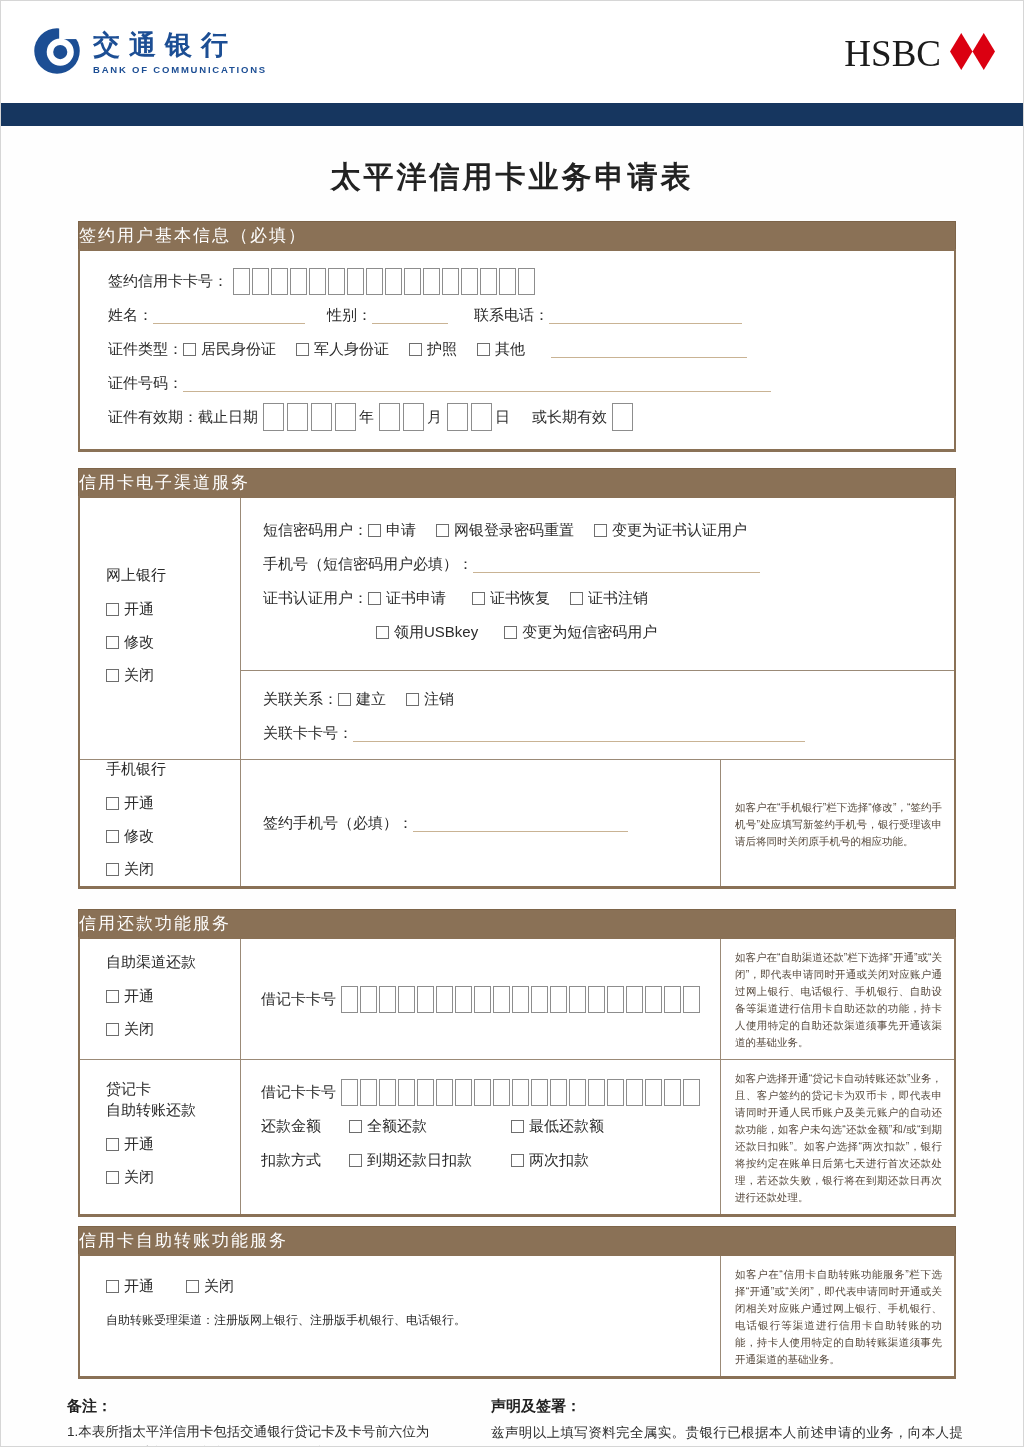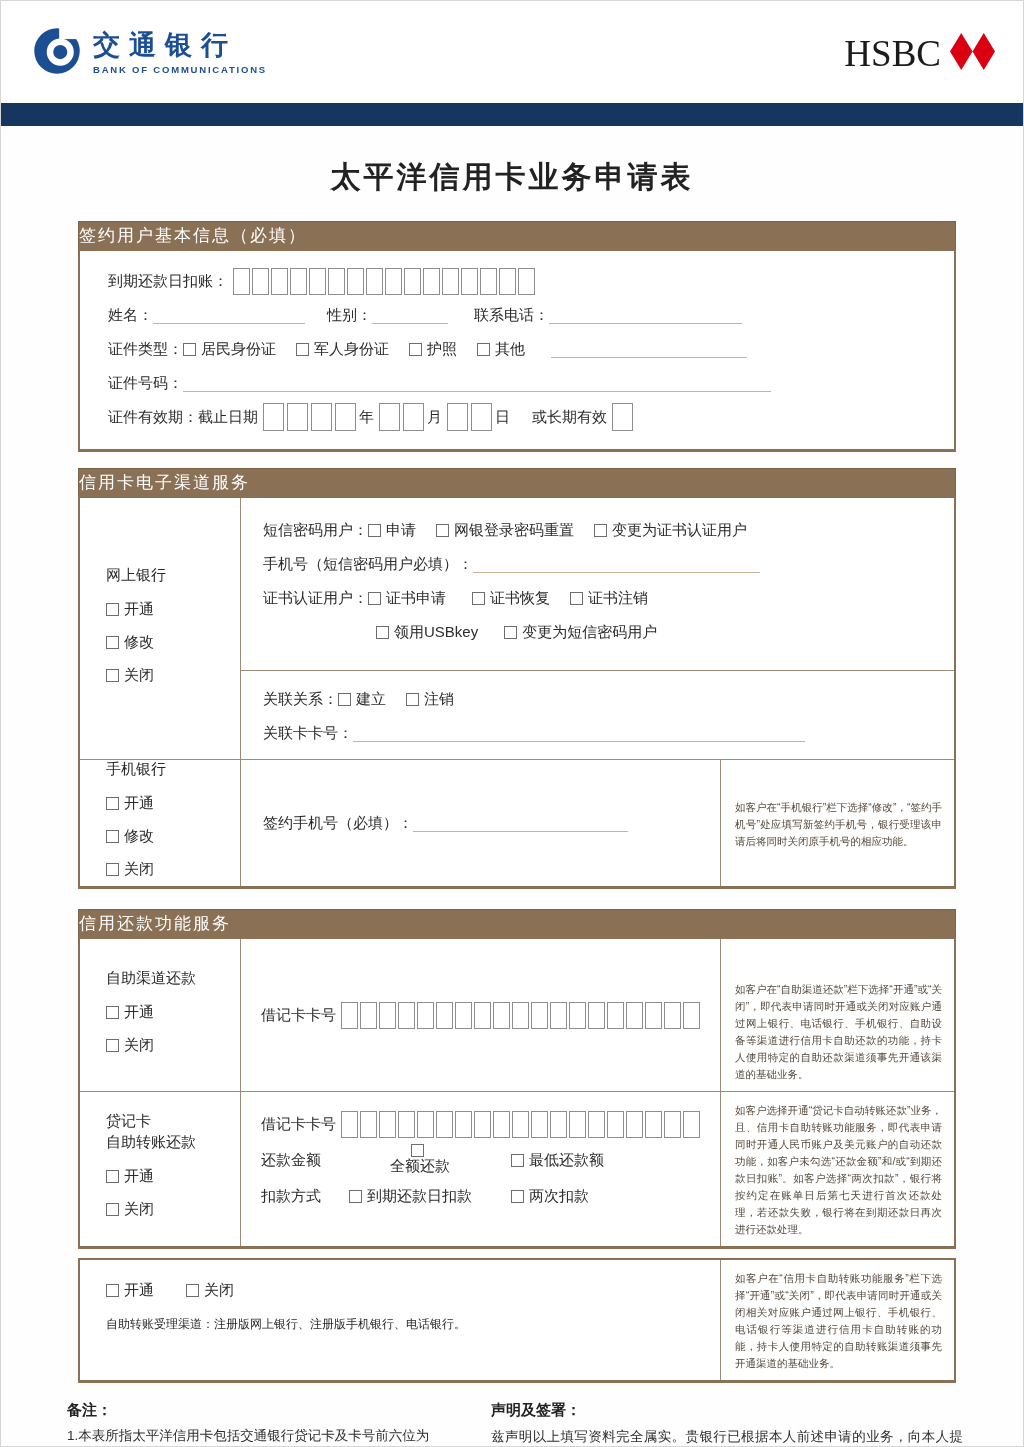--- a/index.html
+++ b/index.html
@@ -86,21 +86,21 @@
     </div>
   </div>
   <div class="navy-bar"></div>
 
   <div class="page-title">太平洋信用卡业务申请表</div>
 
   <div class="sec" style="margin-top:23px;">
     <div class="sec-header">签约用户基本信息（必填）</div>
     <div class="sec-body s1-body">
       <div class="frow">
-        <span class="lbl">到期还款日扣账：</span>
+        <span class="lbl">签约信用卡卡号：</span>
         <span class="boxes">
             <span class="cellbox"></span>
             <span class="cellbox"></span>
             <span class="cellbox"></span>
             <span class="cellbox"></span>
             <span class="cellbox"></span>
             <span class="cellbox"></span>
             <span class="cellbox"></span>
             <span class="cellbox"></span>
             <span class="cellbox"></span>
@@ -313,21 +313,21 @@
             <span class="cellbox"></span>
             <span class="cellbox"></span>
             <span class="cellbox"></span>
             <span class="cellbox"></span>
             <span class="cellbox"></span>
             <span class="cellbox"></span>
             <span class="cellbox"></span>
             <span class="cellbox"></span>
           </span>
       </div>
-      <div class="cell note" style="grid-row:1;grid-column:3;margin-top:32px;">如客户在“自助渠道还款”栏下选择“开通”或“关闭”，即代表申请同时开通或关闭对应账户通过网上银行、电话银行、手机银行、自助设备等渠道进行信用卡自助还款的功能，持卡人使用特定的自助还款渠道须事先开通该渠道的基础业务。</div>
+      <div class="cell note" style="grid-row:1;grid-column:3;">如客户在“自助渠道还款”栏下选择“开通”或“关闭”，即代表申请同时开通或关闭对应账户通过网上银行、电话银行、手机银行、自助设备等渠道进行信用卡自助还款的功能，持卡人使用特定的自助还款渠道须事先开通该渠道的基础业务。</div>
 
       <div class="cell leftcell bt br" style="grid-row:2;grid-column:1;min-height:125px;">
         <div class="vtitle" style="margin-bottom:2px;">贷记卡</div>
         <div class="vtitle">自助转账还款</div>
         <div class="vopt">
             <span class="cb"></span>
             <span>开通</span>
           </div>
         <div class="vopt">
             <span class="cb"></span>
@@ -354,46 +354,47 @@
               <span class="cellbox"></span>
               <span class="cellbox"></span>
               <span class="cellbox"></span>
               <span class="cellbox"></span>
               <span class="cellbox"></span>
               <span class="cellbox"></span>
             </span>
         </div>
         <div class="frow">
           <span class="lbl" style="width:88px;">还款金额</span>
-          <span class="opt" style="width:142px;flex-direction:column;">
+          <span class="opt" style="width:142px;">
               <span class="cb"></span>
               <span>全额还款</span>
             </span>
           <span class="opt">
               <span class="cb"></span>
               <span>最低还款额</span>
             </span>
         </div>
         <div class="frow">
           <span class="lbl" style="width:88px;">扣款方式</span>
           <span class="opt" style="width:142px;">
               <span class="cb"></span>
               <span>到期还款日扣款</span>
             </span>
           <span class="opt">
               <span class="cb"></span>
               <span>两次扣款</span>
             </span>
         </div>
       </div>
-      <div class="cell bt note" style="grid-row:2;grid-column:3;">如客户选择开通“贷记卡自动转账还款”业务，且、信用卡自助转账功能服务，即代表申请同时开通人民币账户及美元账户的自动还款功能，如客户未勾选“还款金额”和/或“到期还款日扣账”。如客户选择“两次扣款”，银行将按约定在账单日后第七天进行首次还款处理，若还款失败，银行将在到期还款日再次进行还款处理。</div>
+      <div class="cell bt note" style="grid-row:2;grid-column:3;">如客户选择开通“贷记卡自动转账还款”业务，且、客户签约的贷记卡为双币卡，即代表申请同时开通人民币账户及美元账户的自动还款功能，如客户未勾选“还款金额”和/或“到期还款日扣账”。如客户选择“两次扣款”，银行将按约定在账单日后第七天进行首次还款处理，若还款失败，银行将在到期还款日再次进行还款处理。</div>
     </div>
   </div>
 
   <div class="sec" style="margin-top:9px;">
+    <div class="sec-header">信用卡自助转账功能服务</div>
     <div class="sec-body grid s4">
       <div class="cell br" style="min-height:83px;padding:14px 0 10px 26px;">
         <div class="frow" style="margin-top:2px;">
           <span class="opt" style="margin-right:32px;">
               <span class="cb"></span>
               <span>开通</span>
             </span>
           <span class="opt">
               <span class="cb"></span>
               <span>关闭</span>

